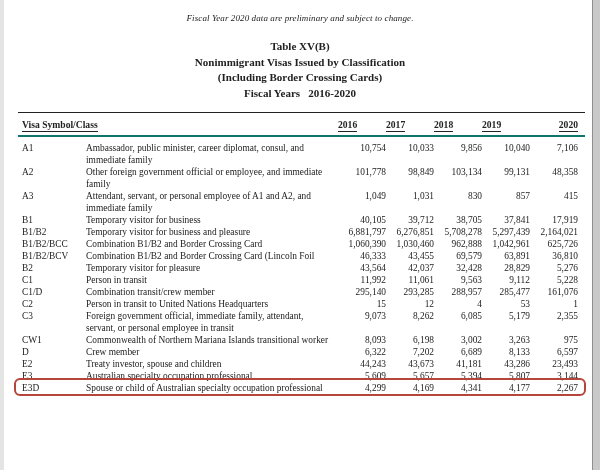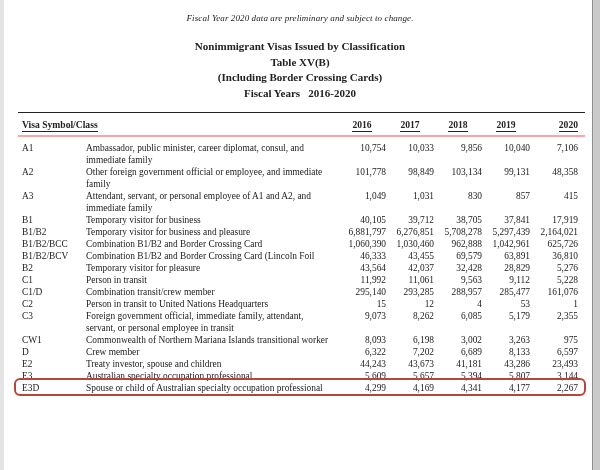--- a/index.html
+++ b/index.html
@@ -34,34 +34,34 @@
     line-height: 15.5px;
   }
   table.visa-table {
     margin: 11px 0 0 18px;
     width: 567px;
     border-collapse: collapse;
     table-layout: fixed;
     border-top: 1.5px solid #222;
     font-size: 9.4px;
   }
-  thead tr { border-bottom: 2px solid #fca5a5; margin-left: 16px; }
+  thead tr { border-bottom: 2px solid #0f766e; margin-left: 16px; }
   th {
     font-weight: bold;
     padding: 6px 0 3px 0;
     vertical-align: bottom;
     font-size: 9.6px;
   }
   th.class-th { text-align: left; padding-left: 4px; }
   th .u {
     display: inline-block;
     border-bottom: 1px solid #222;
     padding-bottom: 1px;
   }
-  th.num { text-align: center; }
+  th.num { text-align: left; }
   tbody td {
     padding: 0;
     vertical-align: top;
     line-height: 12px;
   }
   tbody tr:first-child td { padding-top: 5px; }
   td.sym  { padding-left: 4px; }
   td.desc { padding-right: 6px; }
   td.num  { text-align: right; }
   th.num-last, td.num-last { text-align: right; padding-right: 7px; }
@@ -75,22 +75,22 @@
 </style>
 </head>
 <body>
 
 <div class="edge-left"></div>
 <div class="edge-right"></div>
 
 <div class="note">Fiscal Year 2020 data are preliminary and subject to change.</div>
 
 <div class="title-block">
+  <div>Table XV(B)</div>
   <div>Nonimmigrant Visas Issued by Classification</div>
-  <div>Table XV(B)</div>
   <div>(Including Border Crossing Cards)</div>
   <div>Fiscal Years&nbsp;&nbsp;&nbsp;2016-2020</div>
 </div>
 
 <table class="visa-table">
   <colgroup>
     <col style="width:68px">
       <col style="width:252px">
     <col style="width:48px">
       <col style="width:48px">

